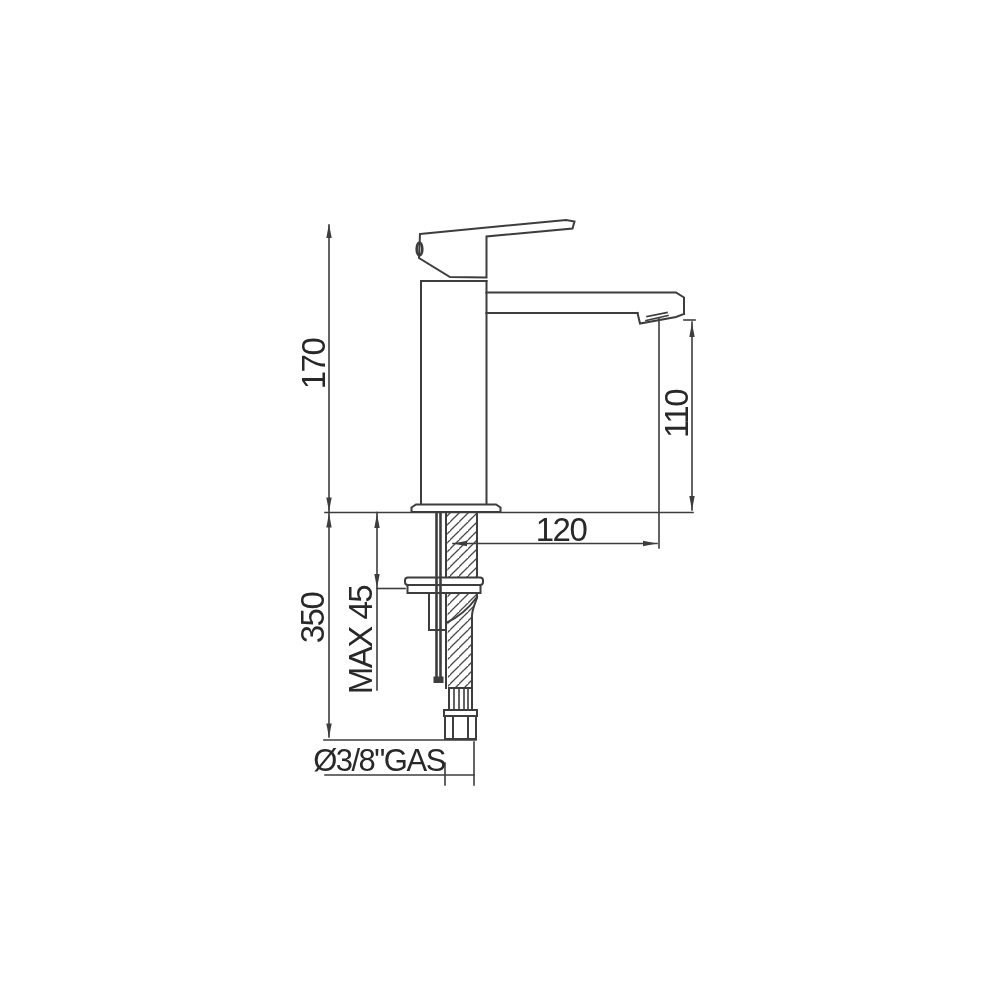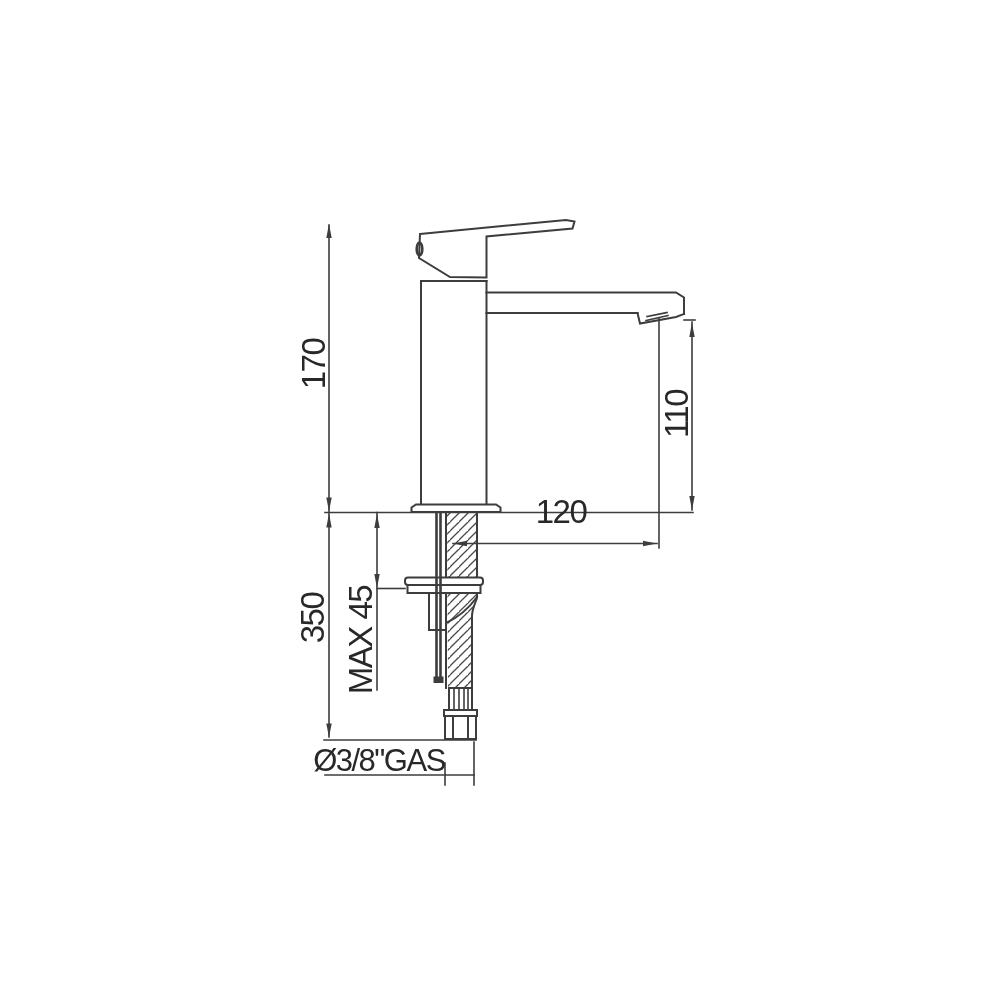--- a/index.html
+++ b/index.html
@@ -113,20 +113,20 @@
       <path class="ln thin" d="M325,775 H474"></path>
       <path class="ln thin" d="M445,763 V785"></path>
       <path class="ln thin" d="M474,742 V785"></path>
     </g>
   </svg>
 
   <div class="lbl rot" style="left:313px;top:364px">170</div>
 
   <div class="lbl rot" style="left:676px;top:414px">110</div>
 
-  <div class="lbl" style="left:561px;top:511px">120</div>
+  <div class="lbl" style="left:561px;top:529px">120</div>
 
   <div class="lbl rot" style="left:312px;top:618px">350</div>
 
   <div class="lbl rot" style="left:360px;top:640px">MAX 45</div>
 
   <div class="lbl small" style="left:379px;top:760px">Ø3/8"GAS</div>
 </div>
 
 </body></html>

